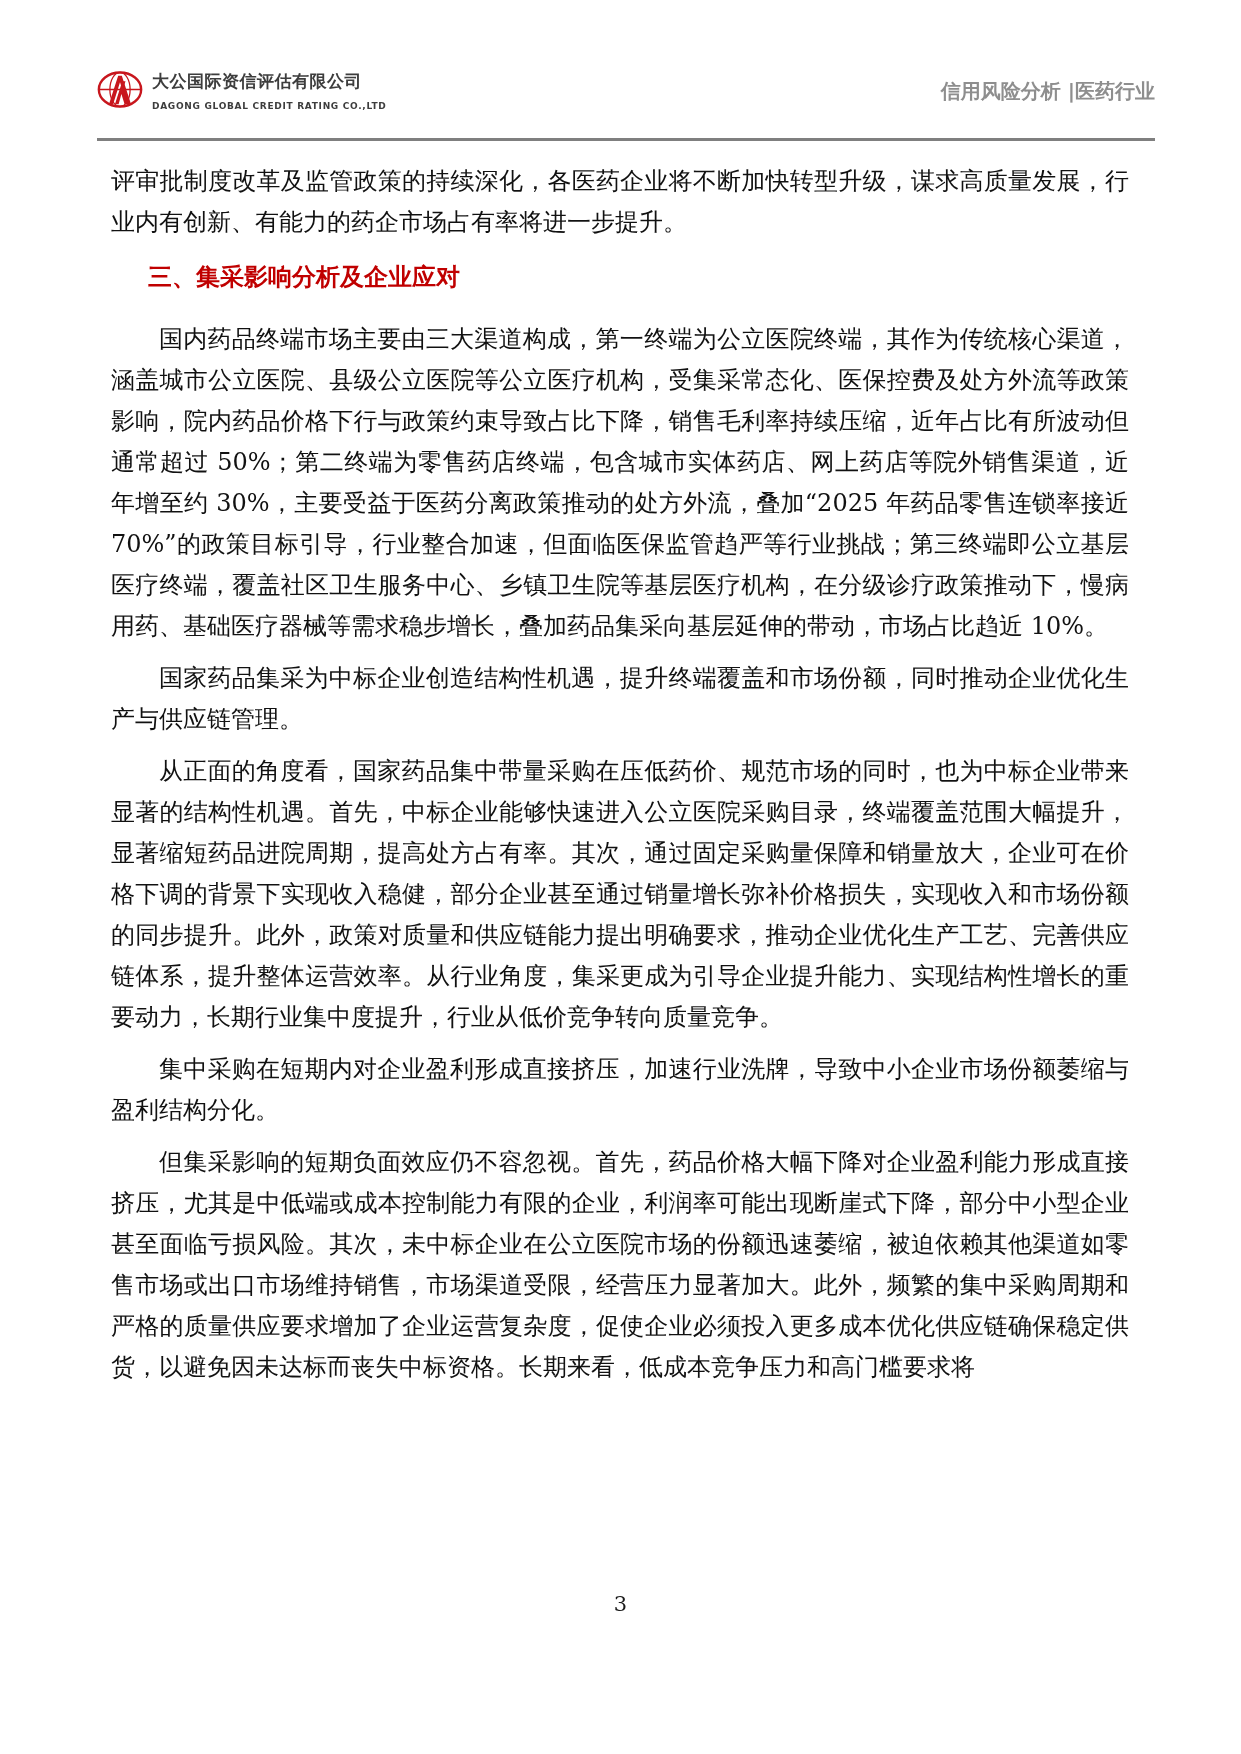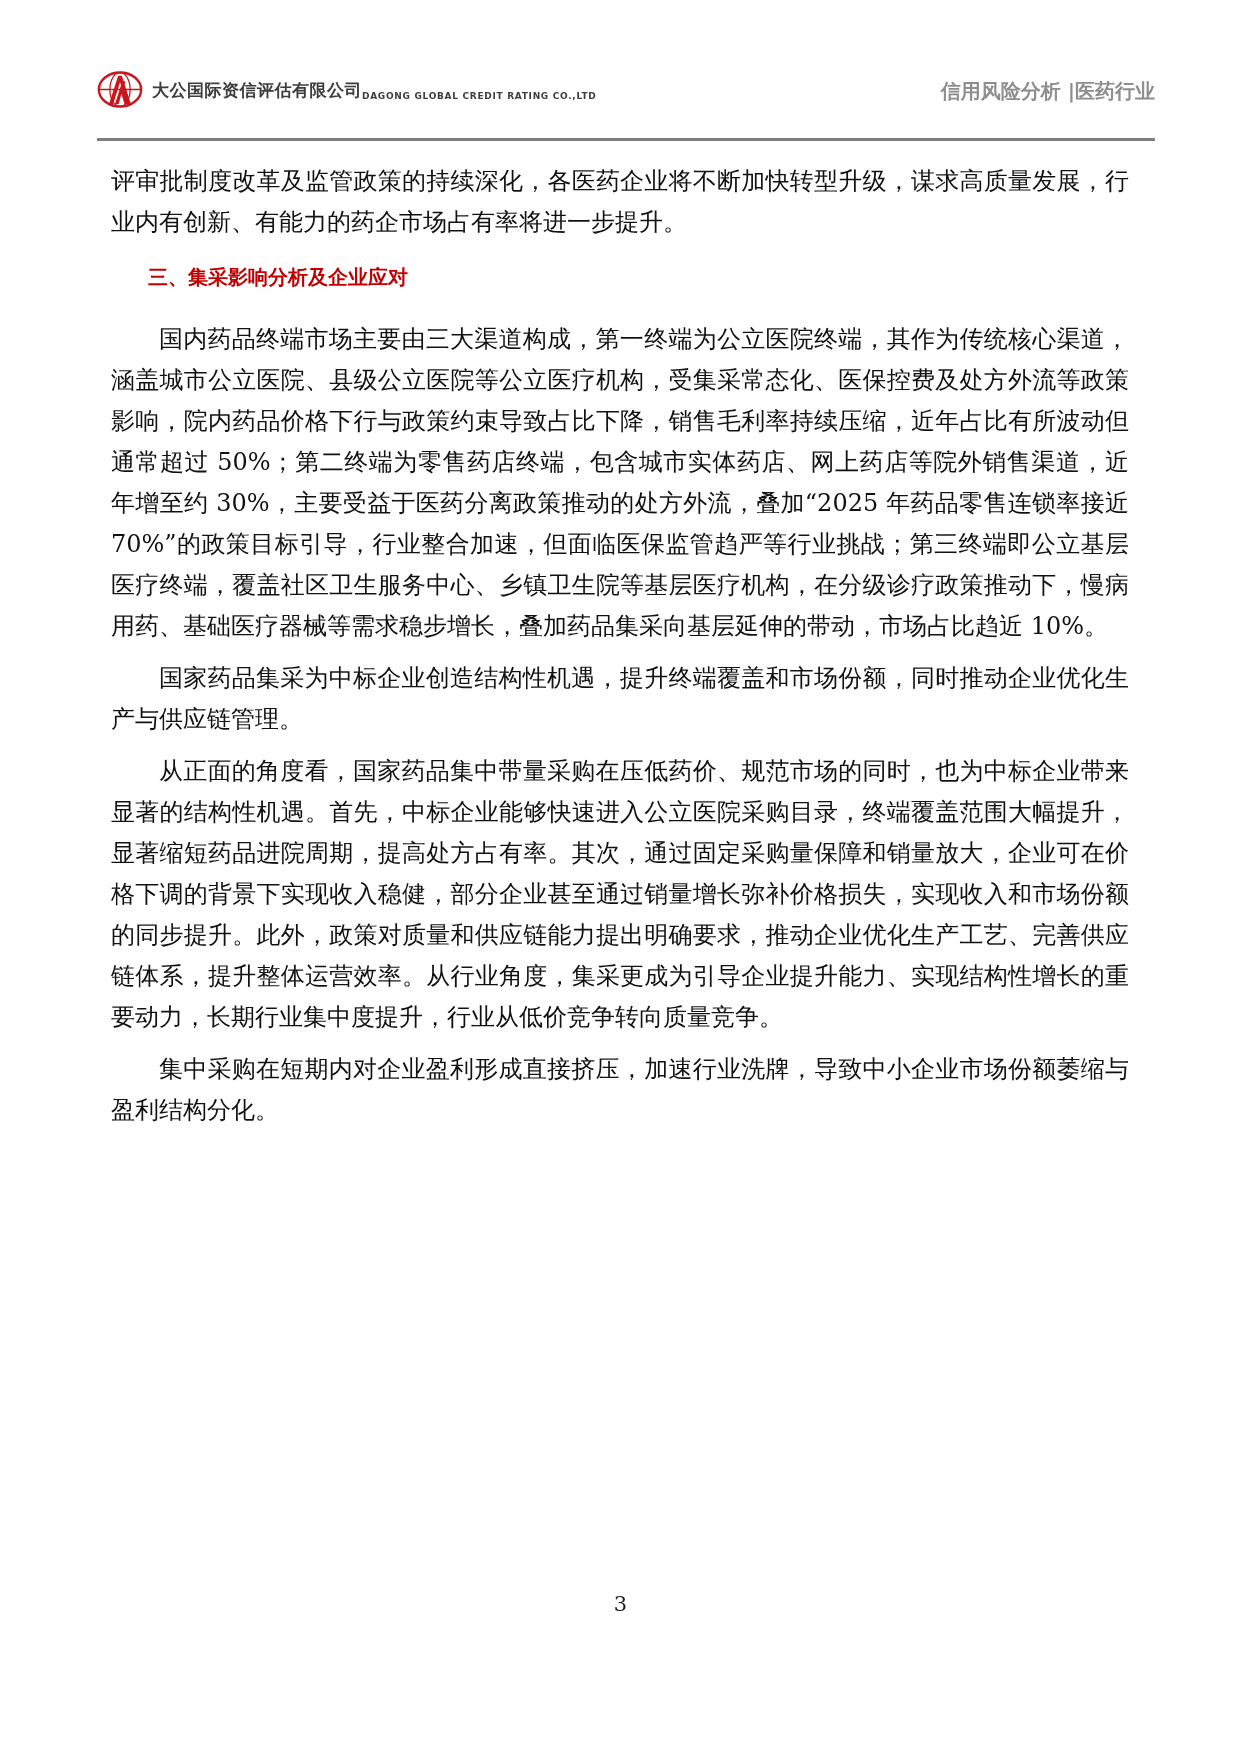--- a/index.html
+++ b/index.html
@@ -20,21 +20,21 @@
     position: absolute;
     left: 97px;
     top: 70px;
     width: 1058px;
     display: flex;
     justify-content: space-between;
     align-items: center;
   }
   .logo-group { display: flex; align-items: center; gap: 9px; }
   .logo-icon { flex: 0 0 auto; }
-  .logo-text { display: flex; line-height: 1.15; }
+  .logo-text { display: flex; flex-direction: column; line-height: 1.15; }
   .company-cn {
     font-family: "DejaVu Sans", "Liberation Sans", sans-serif;
     font-size: 17px;
     font-weight: 700;
     letter-spacing: 0.5px;
     color: #3d3d3d;
     white-space: nowrap;
   }
   .company-en {
     font-family: "DejaVu Sans", "Liberation Sans", sans-serif;
@@ -77,21 +77,21 @@
     color: #111111;
   }
   .body-p.indent { text-indent: 2em; }
   .body-p.bold {
     font-weight: 400;
     font-family: "DejaVu Sans", "Liberation Sans", sans-serif;
   }
   .section-heading {
     margin: 14px 0 22px 48px;
     font-family: "DejaVu Sans", "Liberation Sans", sans-serif;
-    font-size: 20px;
+    font-size: 24px;
     line-height: 40px;
     font-weight: 700;
     color: #c00000;
   }
   .page-number {
     position: absolute;
     left: 0;
     right: 0;
     top: 1592px;
     text-align: center;
@@ -126,18 +126,19 @@
 
   <div class="content">
     <p class="body-p">评审批制度改革及监管政策的持续深化，各医药企业将不断加快转型升级，谋求高质量发展，行业内有创新、有能力的药企市场占有率将进一步提升。</p>
     <h2 class="section-heading">三、集采影响分析及企业应对</h2>
     <div>
 
     <p class="body-p indent">国内药品终端市场主要由三大渠道构成，第一终端为公立医院终端，其作为传统核心渠道，涵盖城市公立医院、县级公立医院等公立医疗机构，受集采常态化、医保控费及处方外流等政策影响，院内药品价格下行与政策约束导致占比下降，销售毛利率持续压缩，近年占比有所波动但通常超过 50%；第二终端为零售药店终端，包含城市实体药店、网上药店等院外销售渠道，近年增至约 30%，主要受益于医药分离政策推动的处方外流，叠加“2025 年药品零售连锁率接近 70%”的政策目标引导，行业整合加速，但面临医保监管趋严等行业挑战；第三终端即公立基层医疗终端，覆盖社区卫生服务中心、乡镇卫生院等基层医疗机构，在分级诊疗政策推动下，慢病用药、基础医疗器械等需求稳步增长，叠加药品集采向基层延伸的带动，市场占比趋近 10%。</p>
         <p class="body-p indent bold">国家药品集采为中标企业创造结构性机遇，提升终端覆盖和市场份额，同时推动企业优化生产与供应链管理。</p>
         <p class="body-p indent">从正面的角度看，国家药品集中带量采购在压低药价、规范市场的同时，也为中标企业带来显著的结构性机遇。首先，中标企业能够快速进入公立医院采购目录，终端覆盖范围大幅提升，显著缩短药品进院周期，提高处方占有率。其次，通过固定采购量保障和销量放大，企业可在价格下调的背景下实现收入稳健，部分企业甚至通过销量增长弥补价格损失，实现收入和市场份额的同步提升。此外，政策对质量和供应链能力提出明确要求，推动企业优化生产工艺、完善供应链体系，提升整体运营效率。从行业角度，集采更成为引导企业提升能力、实现结构性增长的重要动力，长期行业集中度提升，行业从低价竞争转向质量竞争。</p>
         <p class="body-p indent bold">集中采购在短期内对企业盈利形成直接挤压，加速行业洗牌，导致中小企业市场份额萎缩与盈利结构分化。</p>
+        <p class="body-p indent">但集采影响的短期负面效应仍不容忽视。首先，药品价格大幅下降对企业盈利能力形成直接挤压，尤其是中低端或成本控制能力有限的企业，利润率可能出现断崖式下降，部分中小型企业甚至面临亏损风险。其次，未中标企业在公立医院市场的份额迅速萎缩，被迫依赖其他渠道如零售市场或出口市场维持销售，市场渠道受限，经营压力显著加大。此外，频繁的集中采购周期和严格的质量供应要求增加了企业运营复杂度，促使企业必须投入更多成本优化供应链确保稳定供货，以避免因未达标而丧失中标资格。长期来看，低成本竞争压力和高门槛要求将</p>
       </div>
   </div>
 
   <div class="page-number">3</div>
 
 </div>
 
 </body></html>

